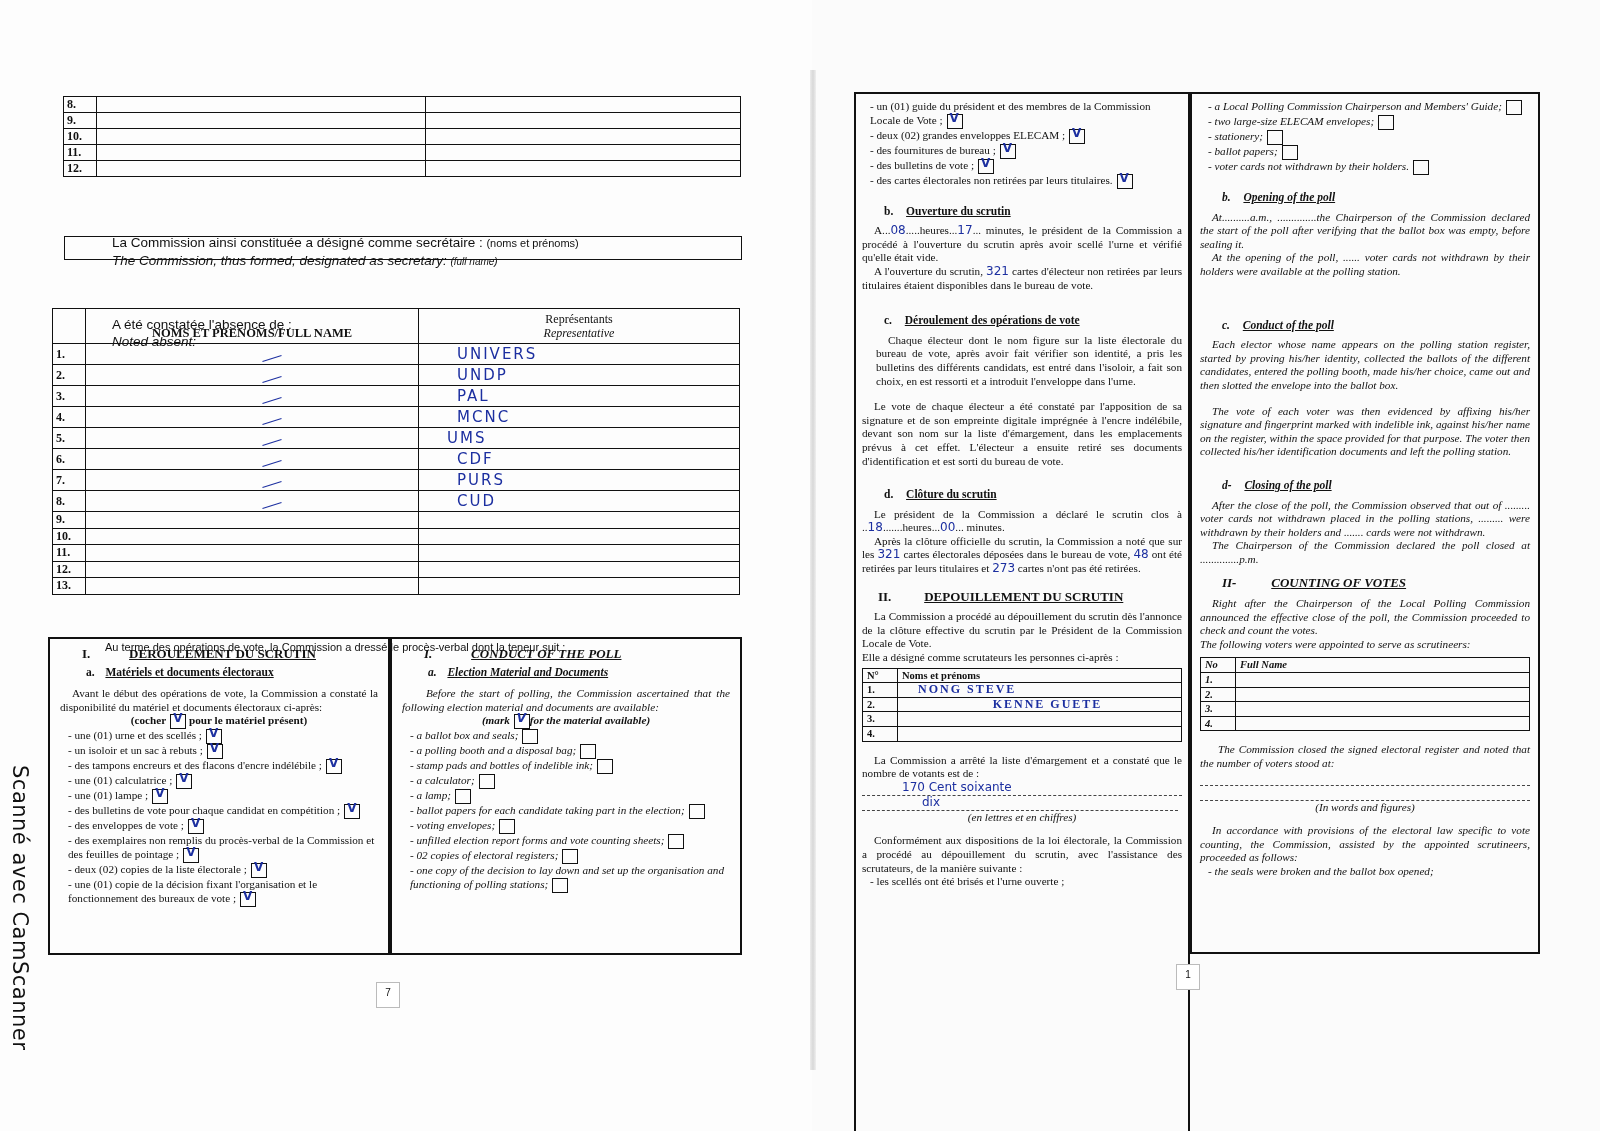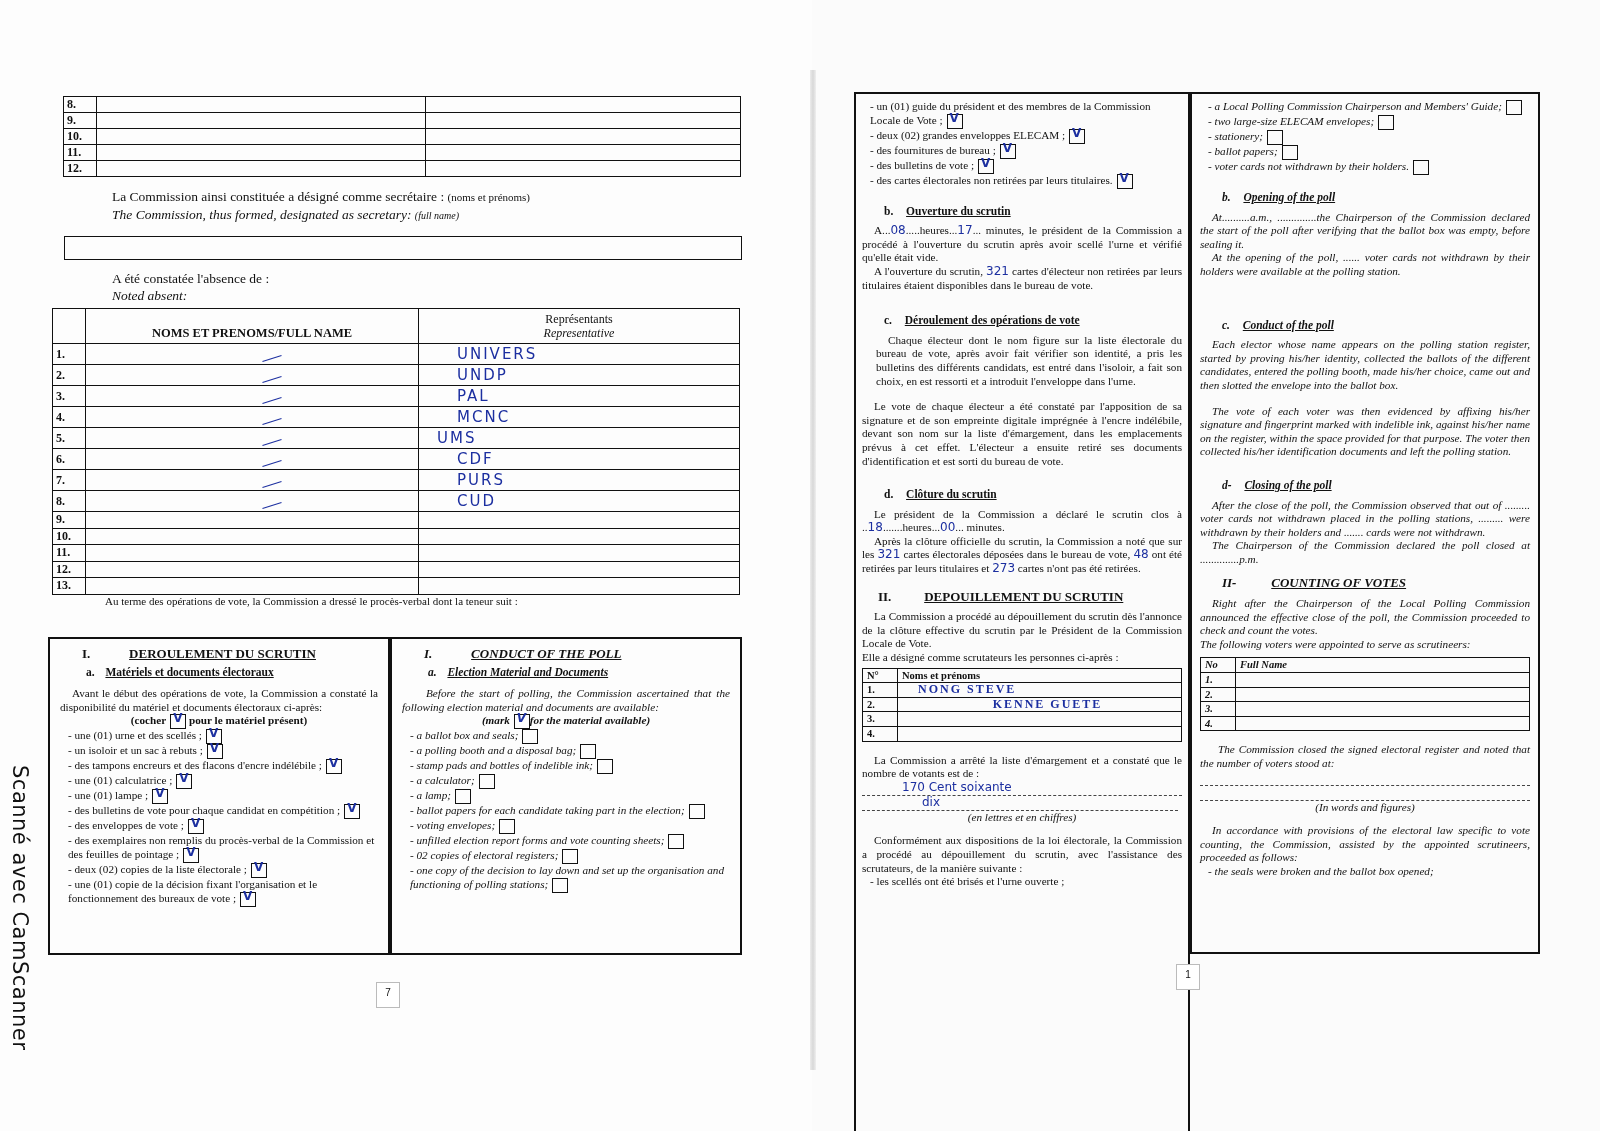--- a/index.html
+++ b/index.html
@@ -1,21 +1,21 @@
 <!DOCTYPE html>
 <html><head>
 <meta charset="utf-8">
 <style>
   html,body{margin:0;padding:0;}
   body{width:1600px;height:1131px;background:#fbfbfb;position:relative;overflow:hidden;font-family:"Liberation Sans",sans-serif;color:#111;}
   .page{position:absolute;top:0;height:1131px;}
   .left-page{left:0;width:812px;background:#fdfdfd;}
   .right-page{left:816px;width:784px;background:#fbfbfb;}
   .gutter{position:absolute;left:810px;top:70px;width:6px;height:1000px;background:linear-gradient(90deg,#ececec,#d8d8d8,#efefef);}
-  .serif{font-family:Liberation Serif, serif;}
+  .serif{font-family:Liberation Sans, sans-serif;margin-top:46px;}
   .it{font-style:italic;}
   .u{text-decoration:underline;}
   table{border-collapse:collapse;}
   .rowtbl td{border:1.5px solid #111;height:15px;padding:0 3px;font-size:12px;font-weight:bold;font-family:"Liberation Serif",serif;}
   .hand{font-family:"DejaVu Sans",sans-serif;color:#1c2fa0;font-size:15px;letter-spacing:2px;}
   .dash{display:inline-block;width:20px;border-top:1.5px solid #1c2fa0;transform:rotate(-18deg);margin-left:175px;}
   .box{display:inline-block;width:14px;height:13px;border:1.4px solid #111;vertical-align:middle;position:relative;margin-left:4px;}
   .box.checked::after{content:"V";position:absolute;left:2px;top:-3px;color:#1c2fa0;font-size:12px;font-weight:bold;font-family:"DejaVu Sans",sans-serif;}
   .col{position:absolute;border:2.5px solid #111;box-sizing:border-box;padding:6px 10px;}
   .txt{font-size:11.2px;line-height:13.6px;font-family:"Liberation Serif",serif;}
@@ -103,21 +103,21 @@
           <td class="hand" style="border: 1.5px solid rgb(17, 17, 17); padding-left: 38px; line-height: 14px;">PAL</td>
         </tr>
         <tr>
           <td style="border: 1.5px solid rgb(17, 17, 17); font-size: 12px; font-weight: bold; padding: 0px 3px; height: 15.5px;">4.</td>
           <td style="border: 1.5px solid rgb(17, 17, 17);"><span class="dash"></span></td>
           <td class="hand" style="border: 1.5px solid rgb(17, 17, 17); padding-left: 38px; line-height: 14px;">MCNC</td>
         </tr>
         <tr>
           <td style="border: 1.5px solid rgb(17, 17, 17); font-size: 12px; font-weight: bold; padding: 0px 3px; height: 15.5px;">5.</td>
           <td style="border: 1.5px solid rgb(17, 17, 17);"><span class="dash"></span></td>
-          <td class="hand" style="border: 1.5px solid rgb(17, 17, 17); padding-left: 18px; line-height: 14px;">UMS</td>
+          <td class="hand" style="border: 1.5px solid rgb(17, 17, 17); padding-left: 28px; line-height: 14px;">UMS</td>
         </tr>
         <tr>
           <td style="border: 1.5px solid rgb(17, 17, 17); font-size: 12px; font-weight: bold; padding: 0px 3px; height: 15.5px;">6.</td>
           <td style="border: 1.5px solid rgb(17, 17, 17);"><span class="dash"></span></td>
           <td class="hand" style="border: 1.5px solid rgb(17, 17, 17); padding-left: 38px; line-height: 14px;">CDF</td>
         </tr>
         <tr>
           <td style="border: 1.5px solid rgb(17, 17, 17); font-size: 12px; font-weight: bold; padding: 0px 3px; height: 15.5px;">7.</td>
           <td style="border: 1.5px solid rgb(17, 17, 17);"><span class="dash"></span></td>
           <td class="hand" style="border: 1.5px solid rgb(17, 17, 17); padding-left: 38px; line-height: 14px;">PURS</td>

